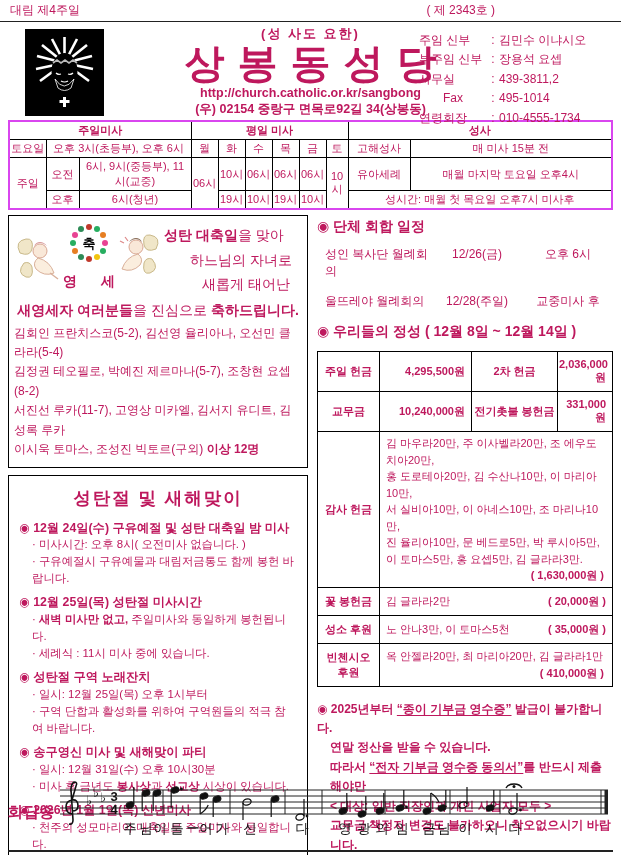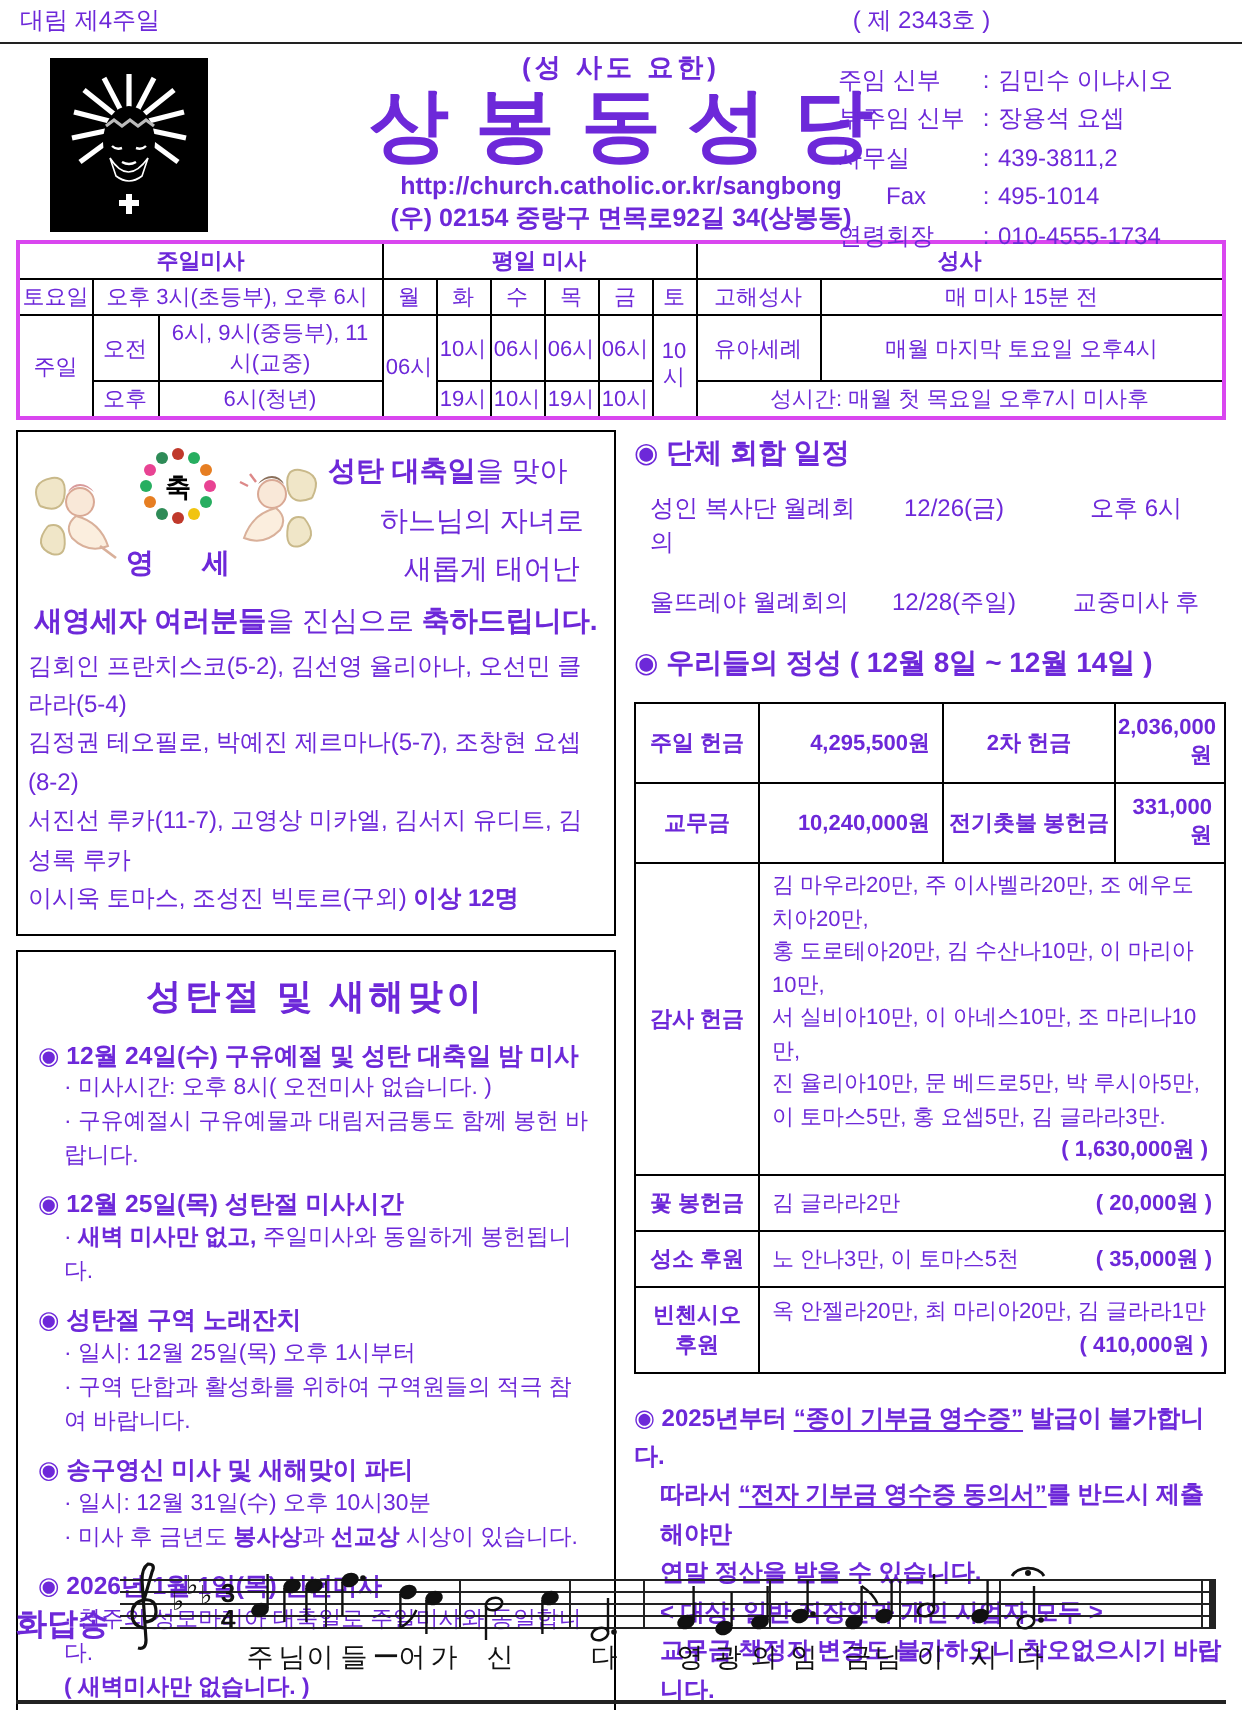--- a/index.html
+++ b/index.html
@@ -1,19 +1,19 @@
 <!DOCTYPE html>
 <html><head>
 <meta charset="utf-8">
 <style>
   * { margin:0; padding:0; box-sizing:border-box; }
   html,body { background:#777; }
   .page {
     position:relative; width:621px; height:855px; margin:0 auto;
-    background:#fff; color:#6d28d9; overflow:hidden;
+    background:#fff; color:#be185d; overflow:hidden;
     font-family:"Liberation Sans","DejaVu Sans",sans-serif;
   }
   .sb { font-weight:bold; }
   .su { text-decoration:underline; text-underline-offset:2px; }
 
   
   .topbar { display:flex; align-items:flex-end; padding:4px 10px 2px; border-bottom:1.6px solid #222; height:22px; font-size:12px; }
   .topbar .tl { flex:1; text-align:left; }
   .topbar .tc { flex:1; text-align:center; }
   .topbar .tr { flex:1; text-align:right; }
@@ -276,20 +276,21 @@
         <div class="boxB-title">성탄절 및 새해맞이</div>
 
         <div class="item">
           <div class="item-title">◉ 12월 24일(수) 구유예절 및 성탄 대축일 밤 미사</div>
           <div class="item-line"><span>· 미사시간: 오후 8시( 오전미사 없습니다. )</span></div>
           <div class="item-line"><span>· 구유예절시 구유예물과 대림저금통도 함께 봉헌 바랍니다.</span></div>
         </div>
         <div class="item">
           <div class="item-title">◉ 12월 25일(목) 성탄절 미사시간</div>
           <div class="item-line"><span>· </span><span class="sb">새벽 미사만 없고,</span><span> 주일미사와 동일하게 봉헌됩니다.</span></div>
+          <div class="item-line"><span>· 세례식 : 11시 미사 중에 있습니다.</span></div>
         </div>
         <div class="item">
           <div class="item-title">◉ 성탄절 구역 노래잔치</div>
           <div class="item-line"><span>· 일시: 12월 25일(목) 오후 1시부터</span></div>
           <div class="item-line"><span>· 구역 단합과 활성화를 위하여 구역원들의 적극 참여 바랍니다.</span></div>
         </div>
         <div class="item">
           <div class="item-title">◉ 송구영신 미사 및 새해맞이 파티</div>
           <div class="item-line"><span>· 일시: 12월 31일(수) 오후 10시30분</span></div>
           <div class="item-line"><span>· 미사 후 금년도 </span><span class="sb">봉사상</span><span>과 </span><span class="sb">선교상</span><span> 시상이 있습니다.</span></div>
@@ -373,22 +374,22 @@
           <td colspan="3" class="othanks">
             <div>옥 안젤라20만, 최 마리아20만, 김 글라라1만</div>
             <div class="ototal">( 410,000원 )</div>
           </td>
         </tr>
       </tbody>
         </table>
 
       <div class="notice">
         <div class="nl first"><span>◉ 2025년부터 </span><span class="su">“종이 기부금 영수증”</span><span> 발급이 불가합니다.</span></div>
+        <div class="nl"><span>연말 정산을 받을 수 있습니다.</span></div>
         <div class="nl"><span>따라서 </span><span class="su">“전자 기부금 영수증 동의서”</span><span>를 반드시 제출해야만</span></div>
-        <div class="nl"><span>연말 정산을 받을 수 있습니다.</span></div>
         <div class="nl"><span>&lt; 대상: 일반 직장인과 개인 사업자 모두 &gt;</span></div>
         <div class="nl"><span>교무금 책정자 변경도 불가하오니 착오없으시기 바랍니다.</span></div>
       </div>
 
     </div>
   </div>
 
   <div class="psalm">
     <div class="psalm-label">화답송</div>
     <svg width="553" height="64" viewBox="0 0 553 64">

